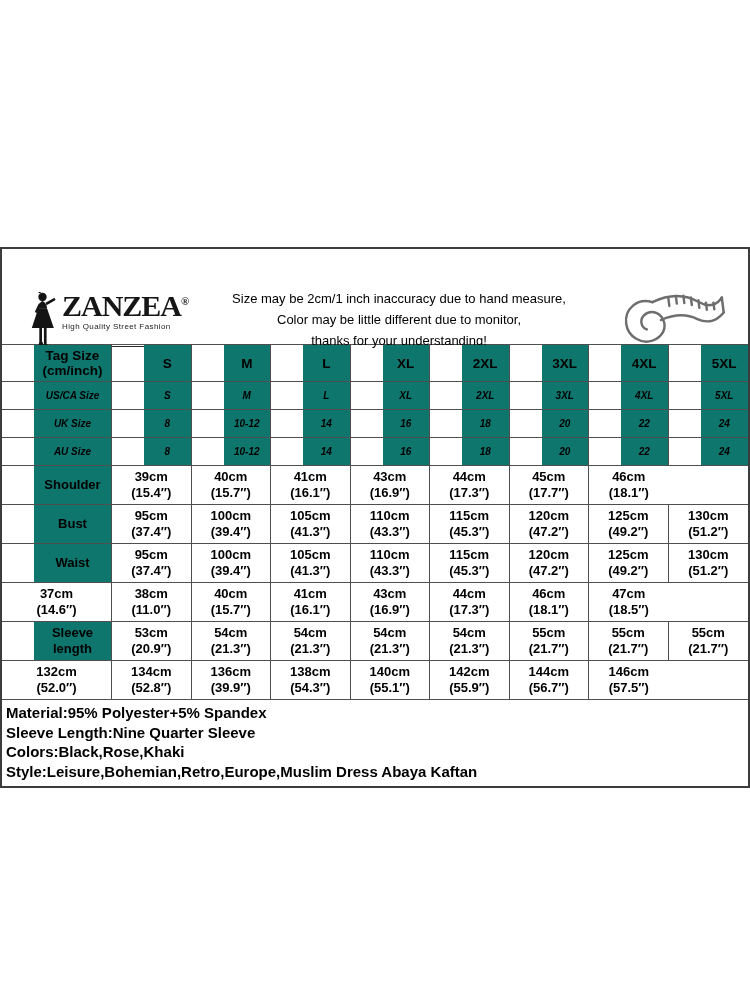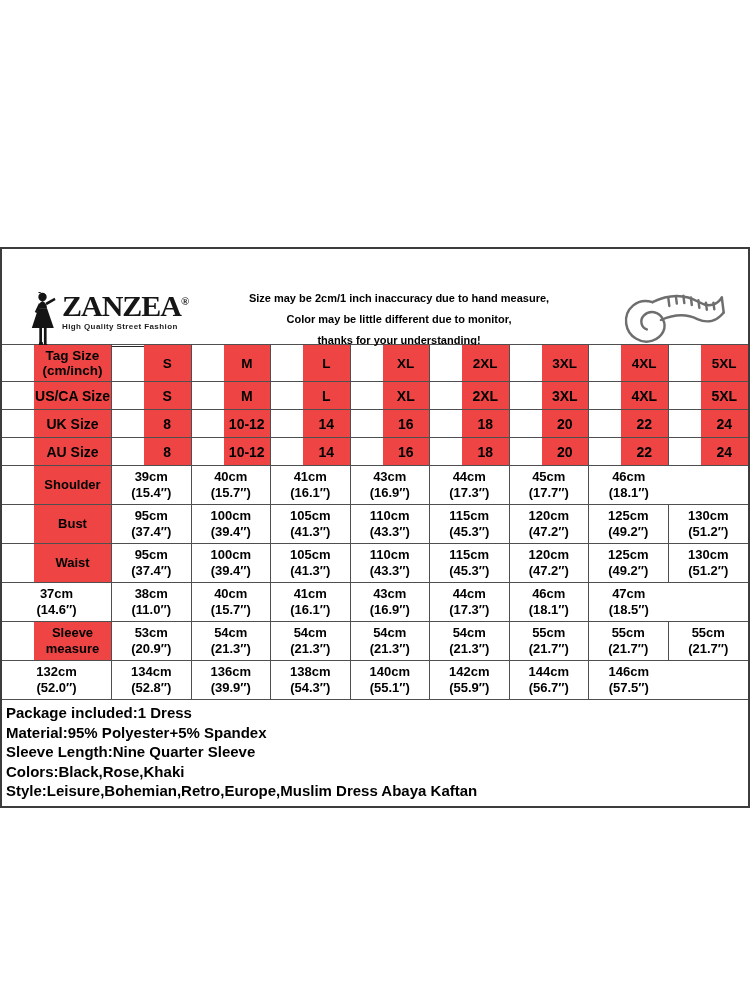--- a/index.html
+++ b/index.html
@@ -24,43 +24,43 @@
     padding-left: 26px; gap: 4px;
   }
   .logo-text { display: flex; flex-direction: column; }
   .logo-name-row {
     font-family: "Liberation Serif", serif; font-weight: bold;
     font-size: 30px; line-height: 0.95; letter-spacing: -1px; color: #161616;
     white-space: nowrap;
   }
   .logo-name-row sup { font-size: 11px; letter-spacing: 0; }
   .logo-tagline {
-    font-size: 8px; font-weight: bold; letter-spacing: 0.4px; color: #1c1c1c;
+    font-size: 8px; font-weight: normal; letter-spacing: 0.4px; color: #1c1c1c;
     border-bottom: 1.5px solid #2a2a2a; padding-bottom: 15px; margin-top: 1px;
     white-space: nowrap;
   }
   .disclaimer {
-    flex: 1; text-align: center; font-weight: bold;
-    font-size: 11px; line-height: 21px;
+    flex: 1; text-align: center; font-weight: normal;
+    font-size: 13px; line-height: 21px;
   }
   .tape-wrap { flex: 0 0 148px; display: flex; align-items: center; justify-content: center; }
   
   .row {
     display: grid; grid-template-columns: 110px repeat(8, 1fr);
     border-bottom: 1px solid #4f4f4f;
   }
   .cell {
     display: flex; flex-direction: column; align-items: center; justify-content: center;
     font-weight: bold; text-align: center;
     border-right: 1px solid #4f4f4f; background: #fff;
   }
   .cell:last-child { border-right: none; }
-  .gray { background: #ef4444; margin-left: 32px; }
+  .gray { background: #0f766e; margin-left: 32px; }
   .tag-row .cell { height: 36px; font-size: 13.5px; line-height: 15px; }
-  .size-row .cell { height: 27px; font-size: 14px; }
+  .size-row .cell { height: 27px; font-size: 10px; font-style: italic; }
   .measure-row .cell { height: 38px; font-size: 13px; line-height: 16px; }
   .row-label { font-size: 13.5px; }
   
   .info { padding: 3px 4px 5px 4px; }
   .info-line {
     font-size: 15px; font-weight: bold; line-height: 19.5px; white-space: nowrap;
   }
 </style>
 </head>
 <body>
@@ -291,21 +291,21 @@
         <div class="cell">
           <div>46cm</div>
           <div>(18.1″)</div>
         </div>
         <div class="cell">
           <div>47cm</div>
           <div>(18.5″)</div>
         </div>
       </div>
       <div class="row measure-row">
-        <div class="cell gray row-label">Sleeve measure</div>
+        <div class="cell gray row-label">Sleeve length</div>
         <div class="cell">
           <div>53cm</div>
           <div>(20.9″)</div>
         </div>
         <div class="cell">
           <div>54cm</div>
           <div>(21.3″)</div>
         </div>
         <div class="cell">
           <div>54cm</div>
@@ -362,20 +362,19 @@
           <div>(56.7″)</div>
         </div>
         <div class="cell">
           <div>146cm</div>
           <div>(57.5″)</div>
         </div>
       </div>
     </div>
 
   <div class="info">
-      <div class="info-line">Package included:1 Dress</div>
       <div class="info-line">Material:95% Polyester+5% Spandex</div>
       <div class="info-line">Sleeve Length:Nine Quarter Sleeve</div>
       <div class="info-line">Colors:Black,Rose,Khaki</div>
       <div class="info-line">Style:Leisure,Bohemian,Retro,Europe,Muslim Dress Abaya Kaftan</div>
     </div>
 
 </div>
 
 </body></html>

